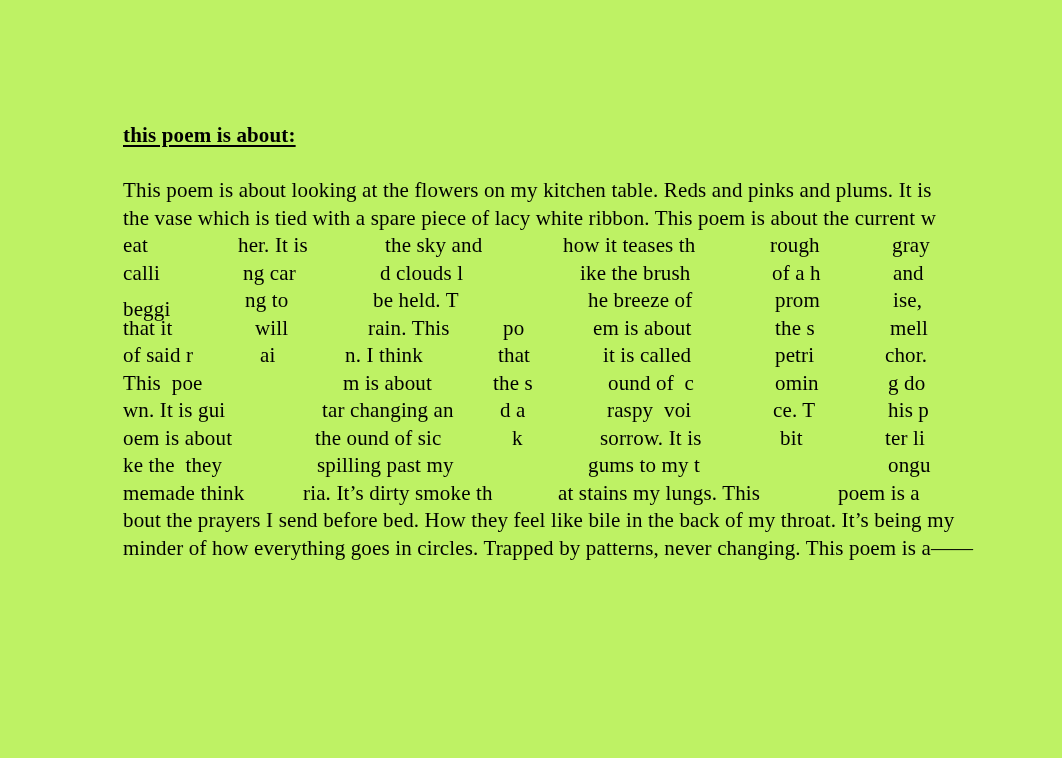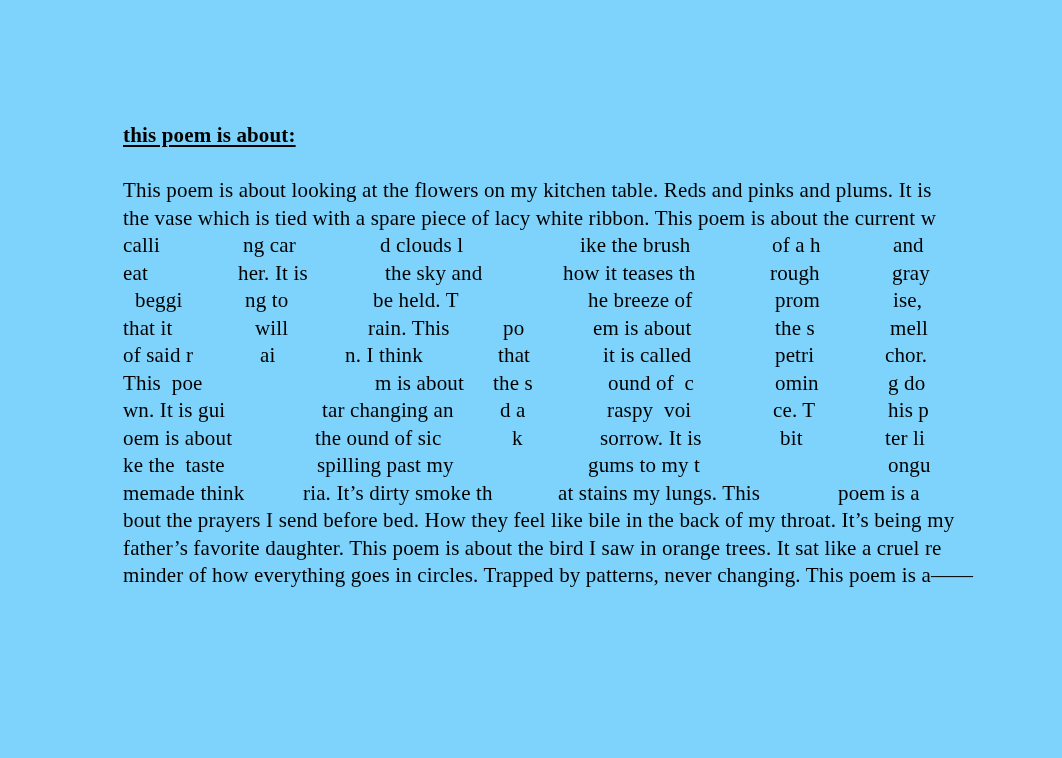--- a/index.html
+++ b/index.html
@@ -6,21 +6,21 @@
     margin: 0;
     padding: 0;
     width: 1062px;
     height: 758px;
     background: #ffffff;
     overflow: hidden;
   }
   .page {
     position: absolute;
     inset: 0;
-    background: #7dd3fc;
+    background: #bef264;
     font-family: "Liberation Serif", "DejaVu Serif", serif;
     color: #000000;
     text-decoration: underline;
   }
   .doc {
     position: absolute;
     left: 123px;
     top: 122px;
     width: 880px;
   }
@@ -47,28 +47,27 @@
 </head>
 <body>
 
 <div class="page">
   <div class="doc">
     <div class="line title">this poem is about:</div>
     <div class="line"></div>
     <div id="poem-lines">
         <div class="line">This poem is about looking at the flowers on my kitchen table. Reds and pinks and plums. It is</div>
         <div class="line">the vase which is tied with a spare piece of lacy white ribbon. This poem is about the current w</div>
+        <div class="line"><span class="frag" style="left: 0px;">eat</span><span class="frag" style="left: 115px;">her. It is</span><span class="frag" style="left: 262px;">the sky and</span><span class="frag" style="left: 440px;">how it teases th</span><span class="frag" style="left: 647px;">rough</span><span class="frag" style="left: 769px;">gray</span></div>
         <div class="line"><span class="frag" style="left: 0px;">calli</span><span class="frag" style="left: 120px;">ng car</span><span class="frag" style="left: 257px;">d clouds l</span><span class="frag" style="left: 457px;">ike the brush</span><span class="frag" style="left: 649px;">of a h</span><span class="frag" style="left: 770px;">and</span></div>
-        <div class="line"><span class="frag" style="left: 0px;">eat</span><span class="frag" style="left: 115px;">her. It is</span><span class="frag" style="left: 262px;">the sky and</span><span class="frag" style="left: 440px;">how it teases th</span><span class="frag" style="left: 647px;">rough</span><span class="frag" style="left: 769px;">gray</span></div>
-        <div class="line"><span class="frag" style="left: 12px;">beggi</span><span class="frag" style="left: 122px;">ng to</span><span class="frag" style="left: 250px;">be held. T</span><span class="frag" style="left: 465px;">he breeze of</span><span class="frag" style="left: 652px;">prom</span><span class="frag" style="left: 770px;">ise,</span></div>
+        <div class="line"><span class="frag" style="left: 0px; margin-top: 9px;">beggi</span><span class="frag" style="left: 122px;">ng to</span><span class="frag" style="left: 250px;">be held. T</span><span class="frag" style="left: 465px;">he breeze of</span><span class="frag" style="left: 652px;">prom</span><span class="frag" style="left: 770px;">ise,</span></div>
         <div class="line"><span class="frag" style="left: 0px;">that it</span><span class="frag" style="left: 132px;">will</span><span class="frag" style="left: 245px;">rain. This</span><span class="frag" style="left: 380px;">po</span><span class="frag" style="left: 470px;">em is about</span><span class="frag" style="left: 652px;">the s</span><span class="frag" style="left: 767px;">mell</span></div>
         <div class="line"><span class="frag" style="left: 0px;">of said r</span><span class="frag" style="left: 137px;">ai</span><span class="frag" style="left: 222px;">n. I think</span><span class="frag" style="left: 375px;">that</span><span class="frag" style="left: 480px;">it is called</span><span class="frag" style="left: 652px;">petri</span><span class="frag" style="left: 762px;">chor.</span></div>
-        <div class="line"><span class="frag" style="left: 0px;">This  poe</span><span class="frag" style="left: 220px; margin-left: 32px;">m is about</span><span class="frag" style="left: 370px;">the s</span><span class="frag" style="left: 485px;">ound of  c</span><span class="frag" style="left: 652px;">omin</span><span class="frag" style="left: 765px;">g do</span></div>
+        <div class="line"><span class="frag" style="left: 0px;">This  poe</span><span class="frag" style="left: 220px;">m is about</span><span class="frag" style="left: 370px;">the s</span><span class="frag" style="left: 485px;">ound of  c</span><span class="frag" style="left: 652px;">omin</span><span class="frag" style="left: 765px;">g do</span></div>
         <div class="line"><span class="frag" style="left: 0px;">wn. It is gui</span><span class="frag" style="left: 199px;">tar changing an</span><span class="frag" style="left: 377px;">d a</span><span class="frag" style="left: 484px;">raspy  voi</span><span class="frag" style="left: 650px;">ce. T</span><span class="frag" style="left: 765px; text-align: center;">his p</span></div>
         <div class="line"><span class="frag" style="left: 0px;">oem is about</span><span class="frag" style="left: 192px;">the ound of sic</span><span class="frag" style="left: 389px;">k</span><span class="frag" style="left: 477px;">sorrow. It is</span><span class="frag" style="left: 657px;">bit</span><span class="frag" style="left: 762px;">ter li</span></div>
-        <div class="line"><span class="frag" style="left: 0px;">ke the  taste</span><span class="frag" style="left: 194px;">spilling past my</span><span class="frag" style="left: 465px; text-align: center;">gums to my t</span><span class="frag" style="left: 765px;">ongu</span></div>
+        <div class="line"><span class="frag" style="left: 0px;">ke the  they</span><span class="frag" style="left: 194px;">spilling past my</span><span class="frag" style="left: 465px; text-align: center;">gums to my t</span><span class="frag" style="left: 765px;">ongu</span></div>
         <div class="line"><span class="frag" style="left: 0px;">memade think</span><span class="frag" style="left: 180px;">ria. It’s dirty smoke th</span><span class="frag" style="left: 435px;">at stains my lungs. This</span><span class="frag" style="left: 715px;">poem is a</span></div>
         <div class="line">bout the prayers I send before bed. How they feel like bile in the back of my throat. It’s being my</div>
-        <div class="line">father’s favorite daughter. This poem is about the bird I saw in orange trees. It sat like a cruel re</div>
         <div class="line">minder of how everything goes in circles. Trapped by patterns, never changing. This poem is a——</div>
       </div>
   </div>
 </div>
 
 </body></html>

